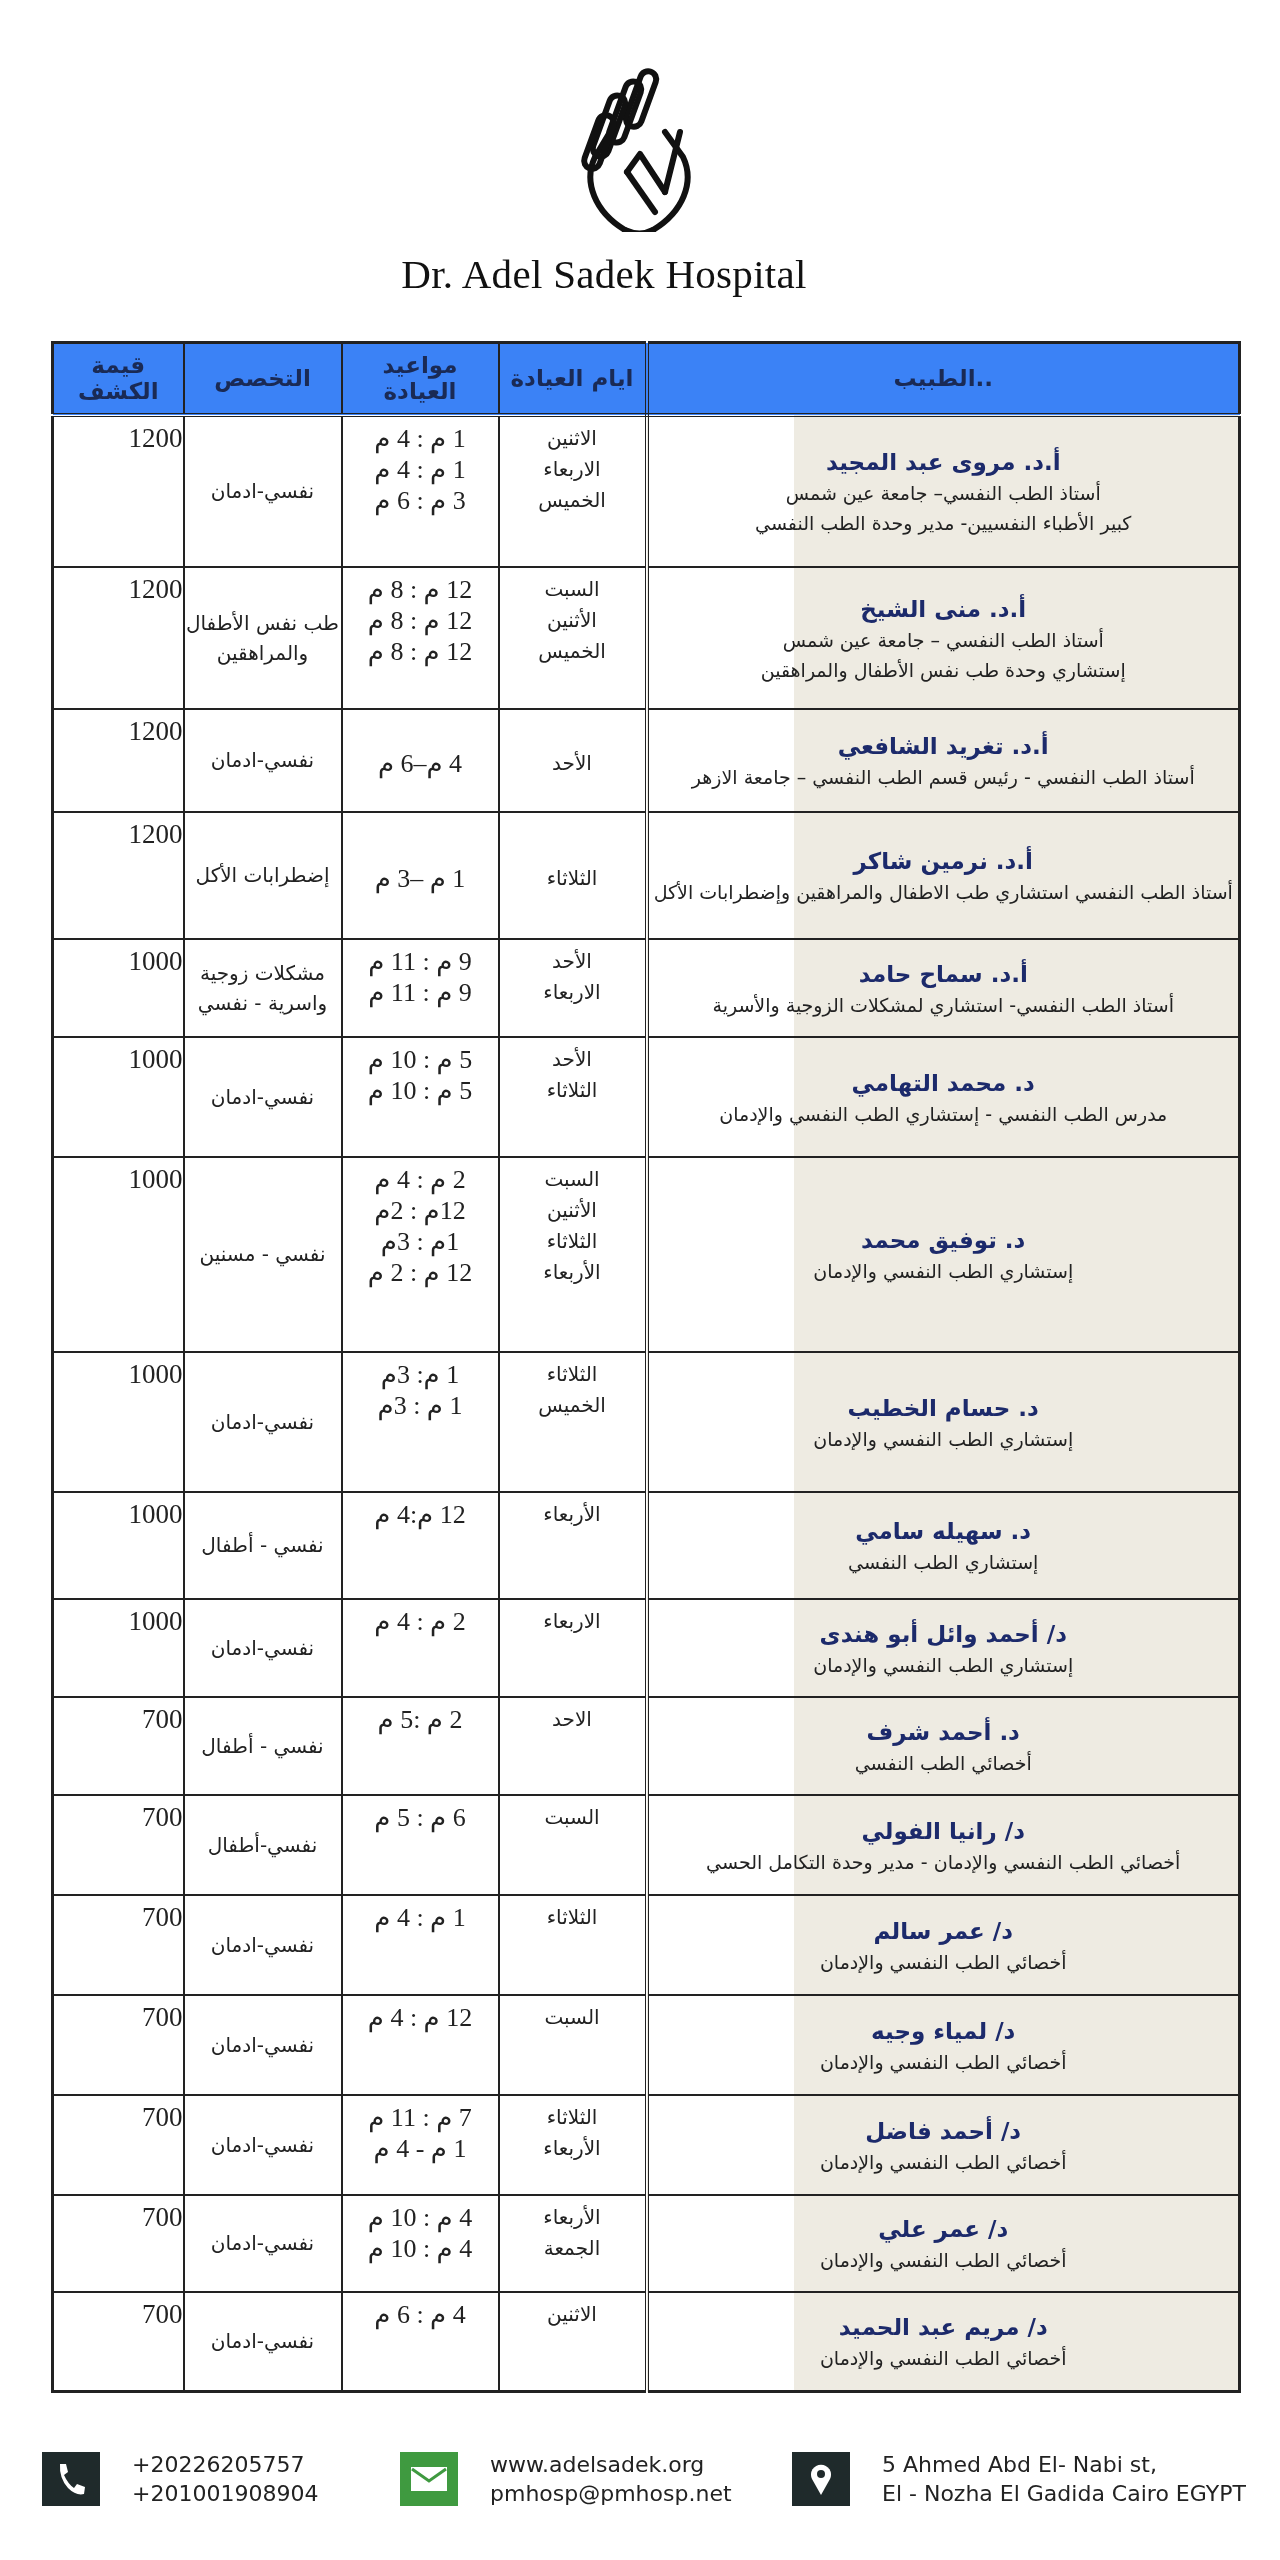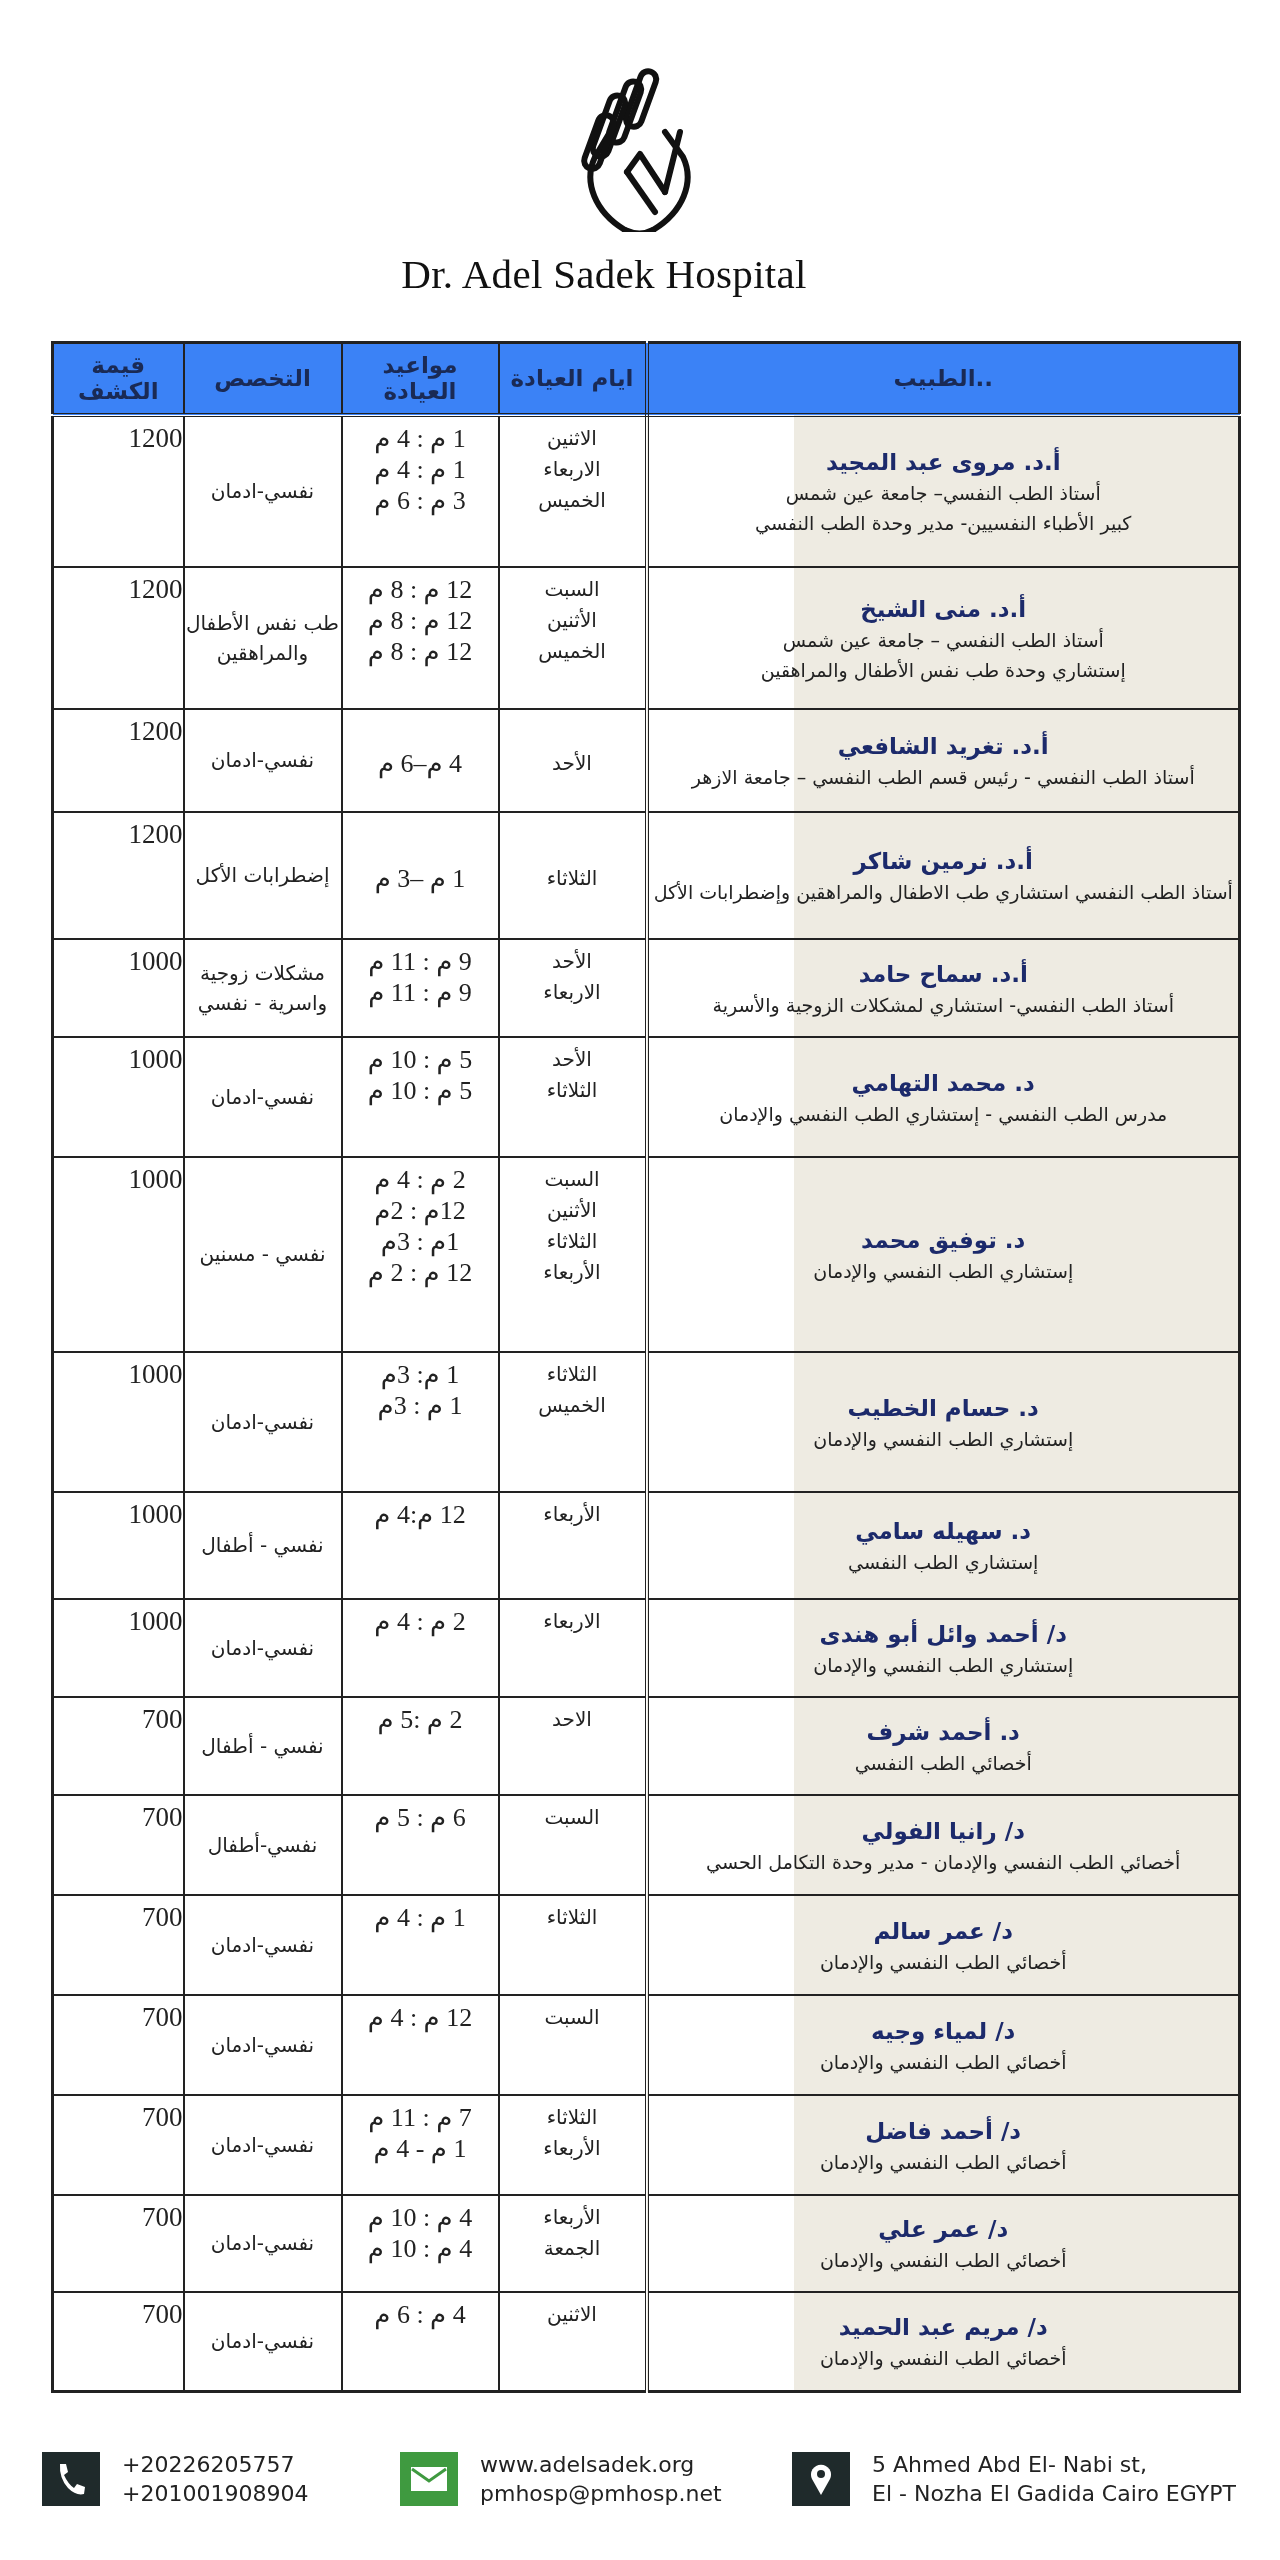--- a/index.html
+++ b/index.html
@@ -41,21 +41,21 @@
     background: linear-gradient(to right, #ffffff 0, #ffffff 145px, #eeebe2 145px, #eeebe2 100%);
     vertical-align: middle;
   }
   .doc-name { font-family: "DejaVu Sans", sans-serif; font-weight: bold; font-size: 23px; color: #1c2a6b; line-height: 32px; }
   .doc-title { font-family: "DejaVu Sans", sans-serif; font-size: 19px; color: #222; line-height: 30px; }
   .line { display: block; }
 
   .footer { position: absolute; left: 0; top: 2450px; width: 1280px; height: 60px; font-family: "DejaVu Sans", sans-serif; }
   .f-item { position: absolute; top: 0; display: flex; align-items: center; }
   .f-icon { width: 58px; height: 54px; display: flex; align-items: center; justify-content: center; }
-  .f-text { margin-left: 22px; font-size: 22px; color: #222; line-height: 29px; }
+  .f-text { margin-left: 32px; font-size: 22px; color: #222; line-height: 29px; }
   .f-phone { left: 42px; }
   .f-web { left: 400px; }
   .f-addr { left: 792px; }
   .dark { background: #1f2a2b; }
   .green { background: #3f9a40; }
 </style>
 </head>
 <body>
 
 <div class="logo">

